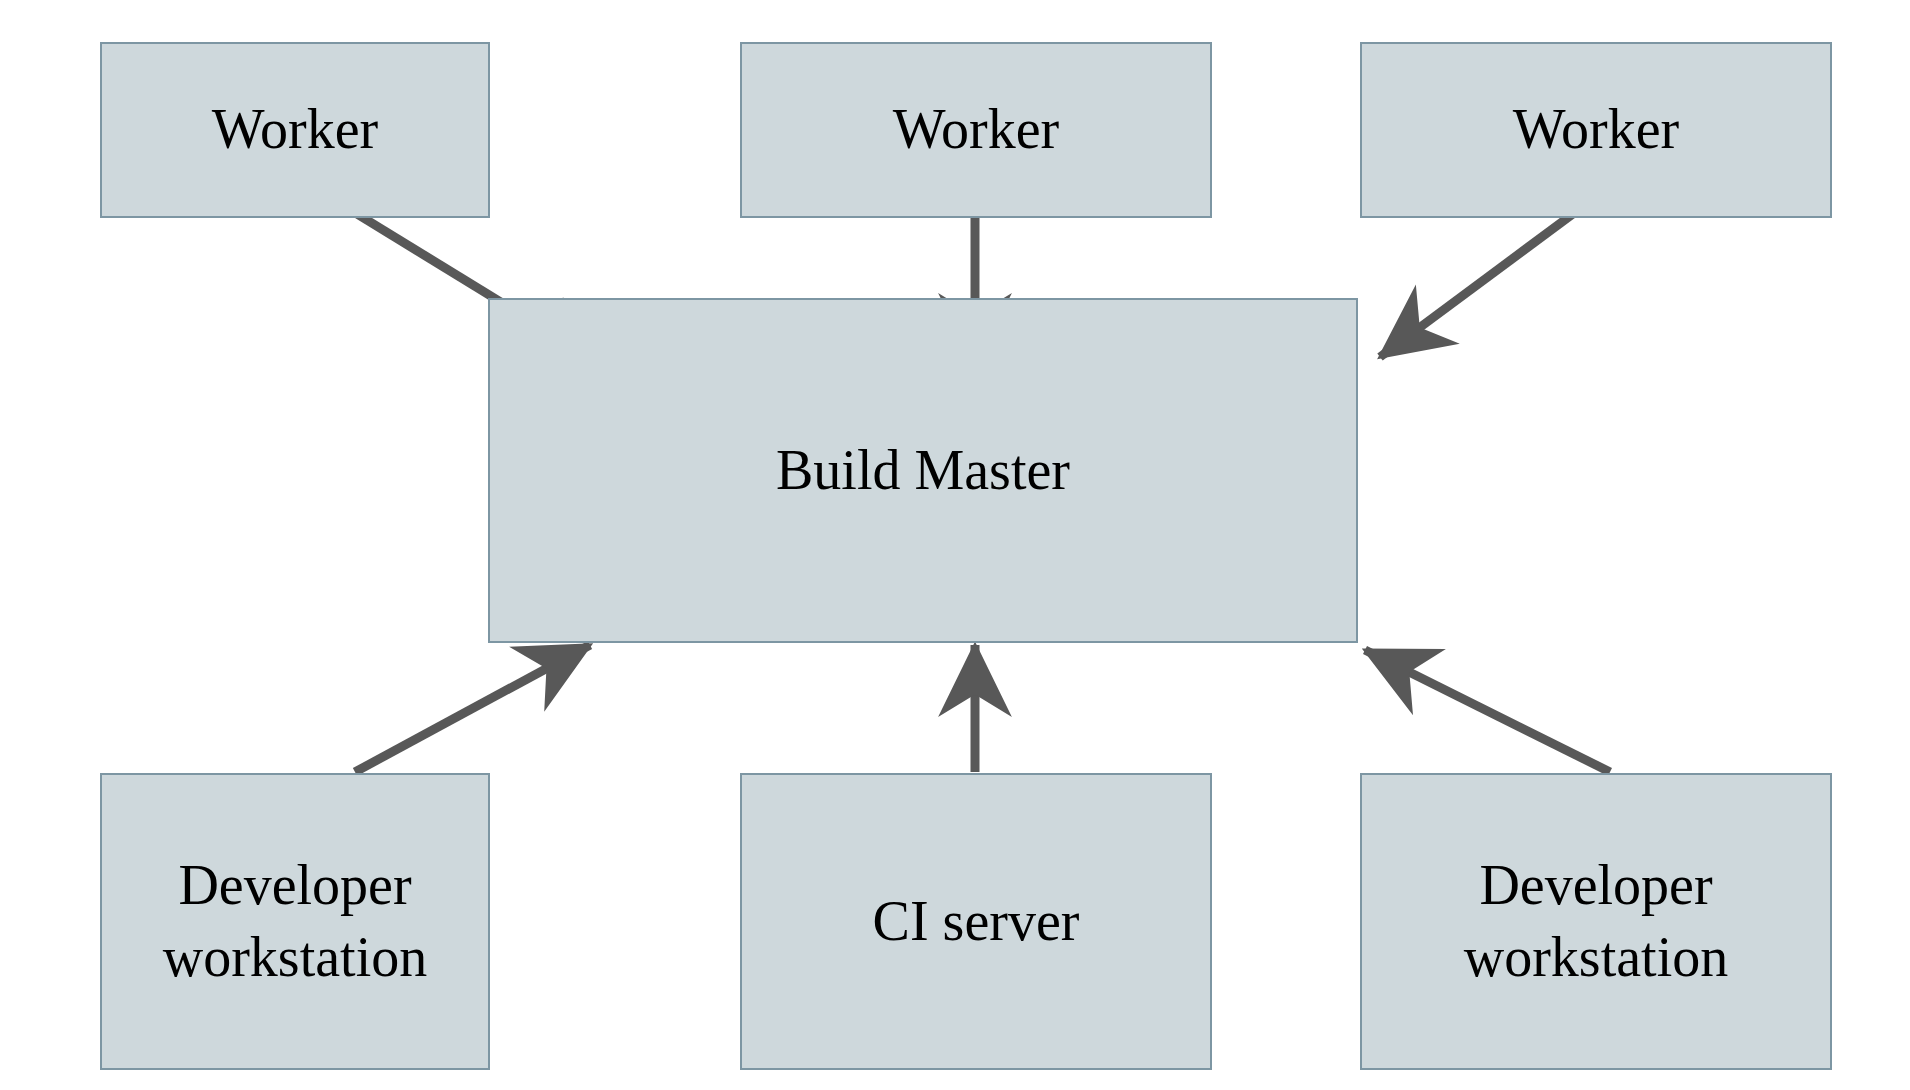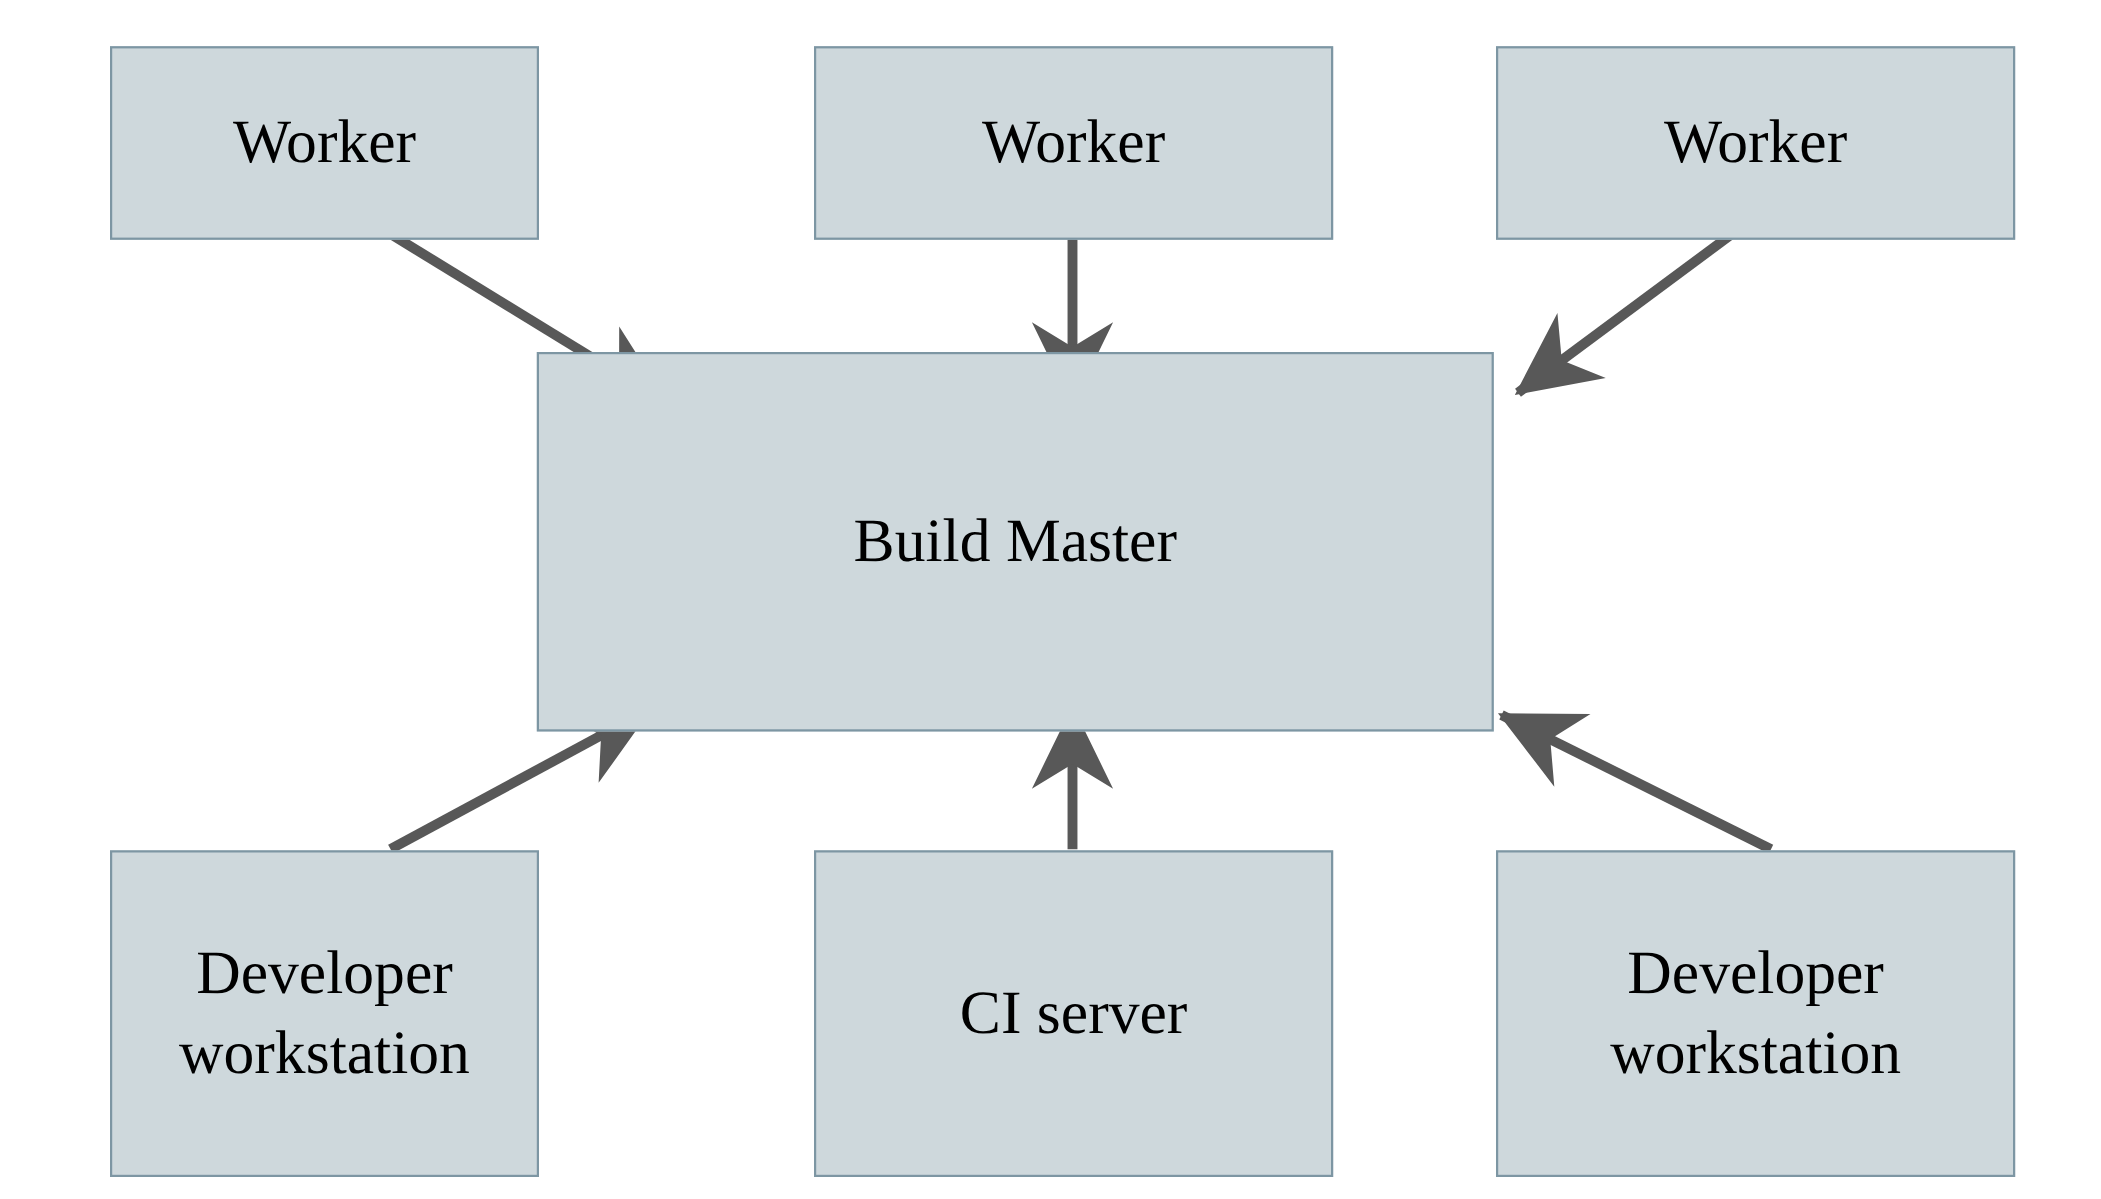--- a/index.html
+++ b/index.html
@@ -64,21 +64,21 @@
         <line x1="355" y1="772" x2="590" y2="645" stroke="#585858" stroke-width="9" marker-end="url(#arrowhead)"></line>
         <line x1="975" y1="772" x2="975" y2="645" stroke="#585858" stroke-width="9" marker-end="url(#arrowhead)"></line>
         <line x1="1610" y1="772" x2="1365" y2="650" stroke="#585858" stroke-width="9" marker-end="url(#arrowhead)"></line>
       </g>
   </svg>
 
   <div id="node-layer">
       <div class="node" style="left: 100px; top: 42px; width: 390px; height: 176px; background: rgb(206, 216, 220); border-color: rgb(125, 150, 163); color: rgb(0, 0, 0); font-size: 56px;"><span class="node-label">Worker</span></div>
       <div class="node" style="left: 740px; top: 42px; width: 472px; height: 176px; background: rgb(206, 216, 220); border-color: rgb(125, 150, 163); color: rgb(0, 0, 0); font-size: 56px;"><span class="node-label">Worker</span></div>
       <div class="node" style="left: 1360px; top: 42px; width: 472px; height: 176px; background: rgb(206, 216, 220); border-color: rgb(125, 150, 163); color: rgb(0, 0, 0); font-size: 56px;"><span class="node-label">Worker</span></div>
-      <div class="node" style="left: 488px; top: 298px; width: 870px; height: 345px; background: rgb(206, 216, 220); border-color: rgb(125, 150, 163); color: rgb(0, 0, 0); font-size: 56px; margin-top: 22px;"><span class="node-label">Build Master</span></div>
+      <div class="node" style="left: 488px; top: 298px; width: 870px; height: 345px; background: rgb(206, 216, 220); border-color: rgb(125, 150, 163); color: rgb(0, 0, 0); font-size: 56px;"><span class="node-label">Build Master</span></div>
       <div class="node" style="left: 100px; top: 773px; width: 390px; height: 297px; background: rgb(206, 216, 220); border-color: rgb(125, 150, 163); color: rgb(0, 0, 0); font-size: 56px;"><span class="node-label">Developer
 workstation</span></div>
       <div class="node" style="left: 740px; top: 773px; width: 472px; height: 297px; background: rgb(206, 216, 220); border-color: rgb(125, 150, 163); color: rgb(0, 0, 0); font-size: 56px; text-align: center;"><span class="node-label">CI server</span></div>
       <div class="node" style="left: 1360px; top: 773px; width: 472px; height: 297px; background: rgb(206, 216, 220); border-color: rgb(125, 150, 163); color: rgb(0, 0, 0); font-size: 56px;"><span class="node-label">Developer
 workstation</span></div>
     </div>
 
 </div>
 
 </body></html>

